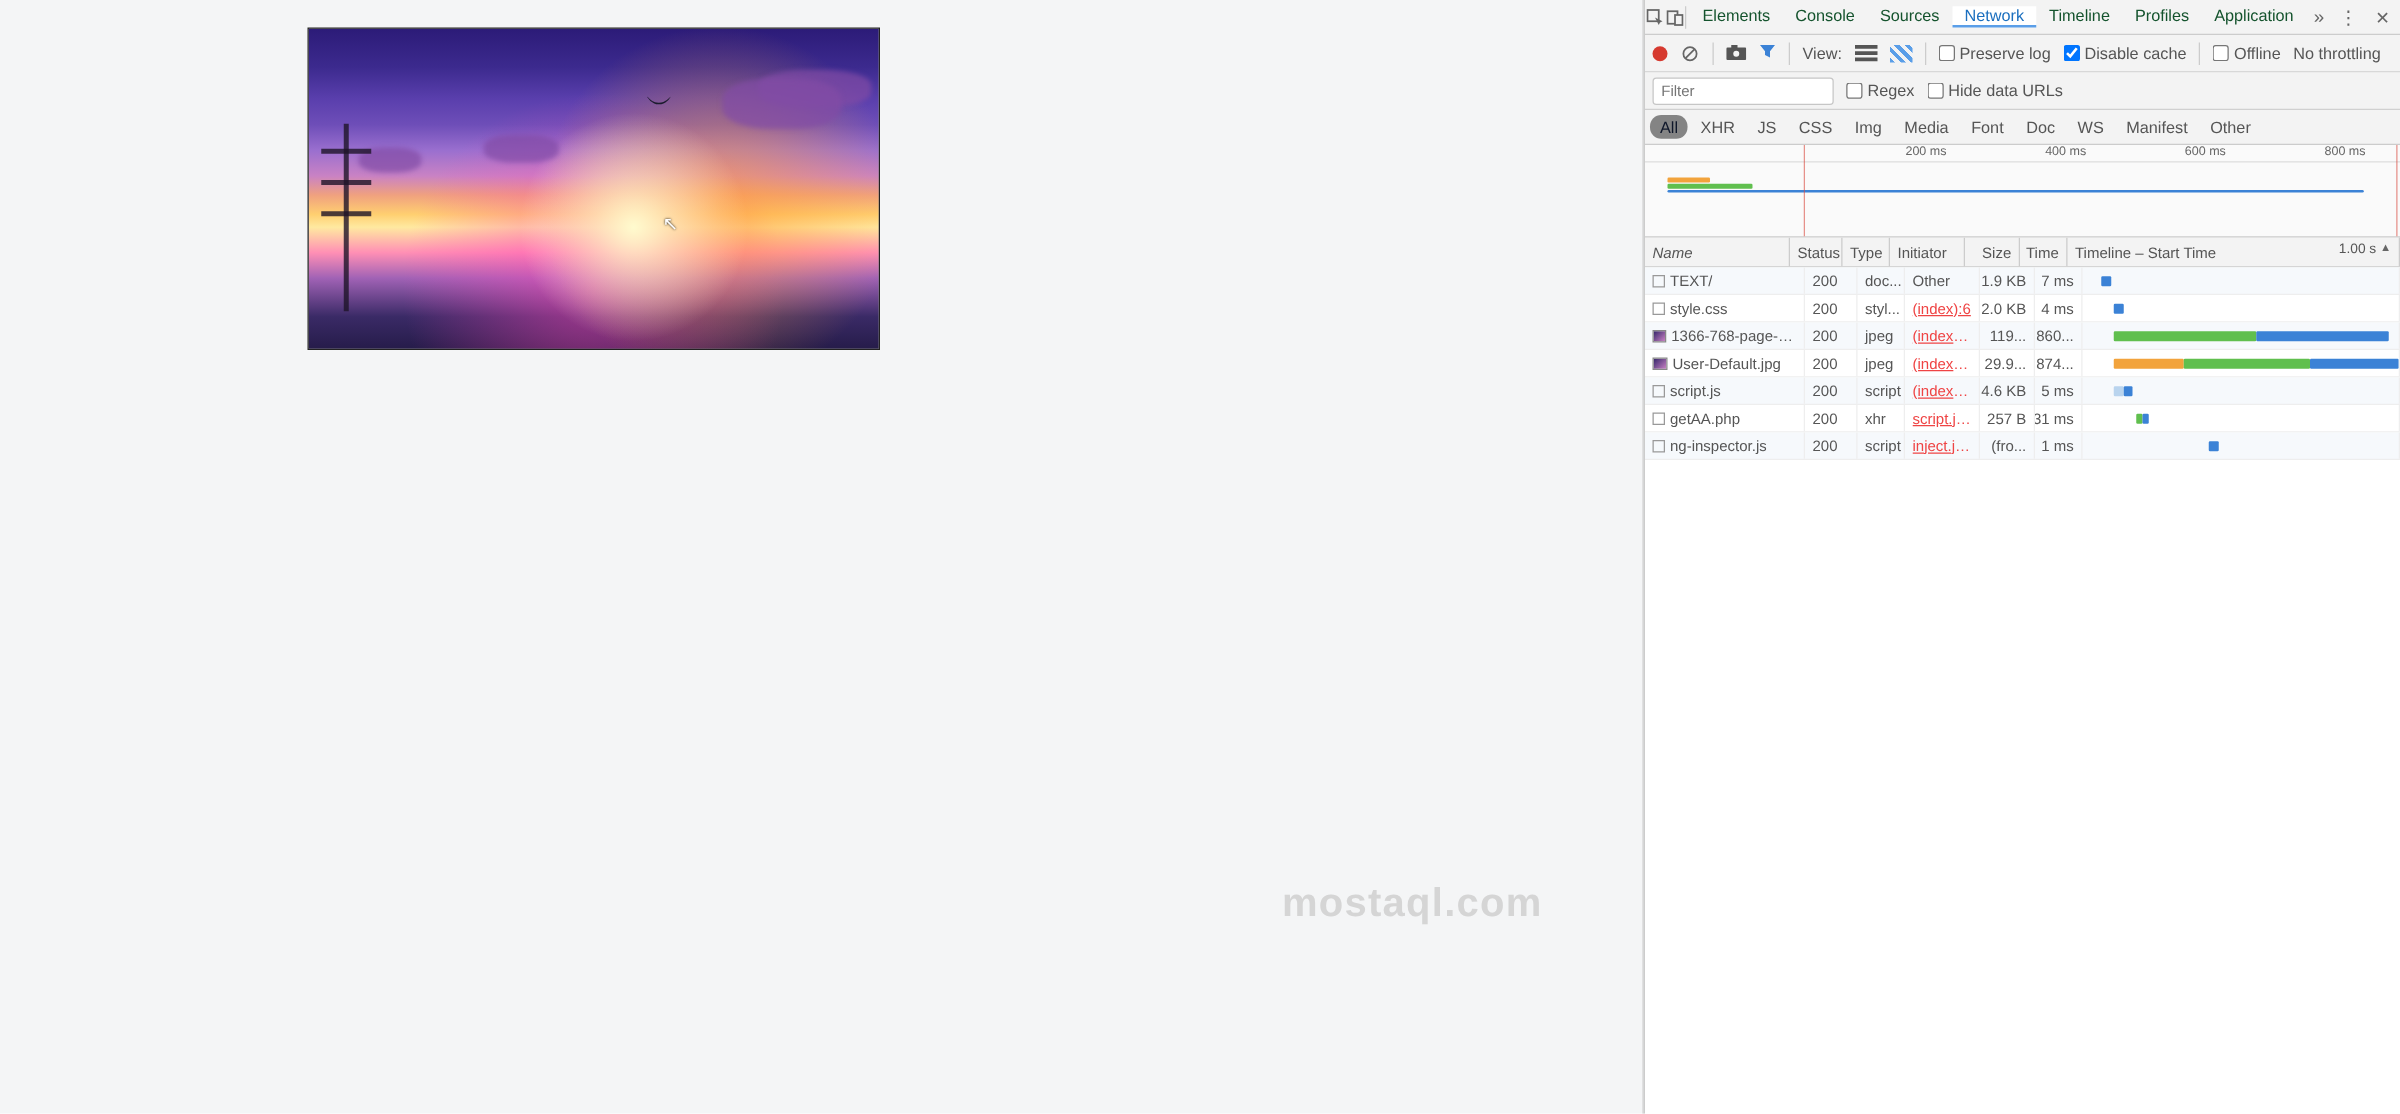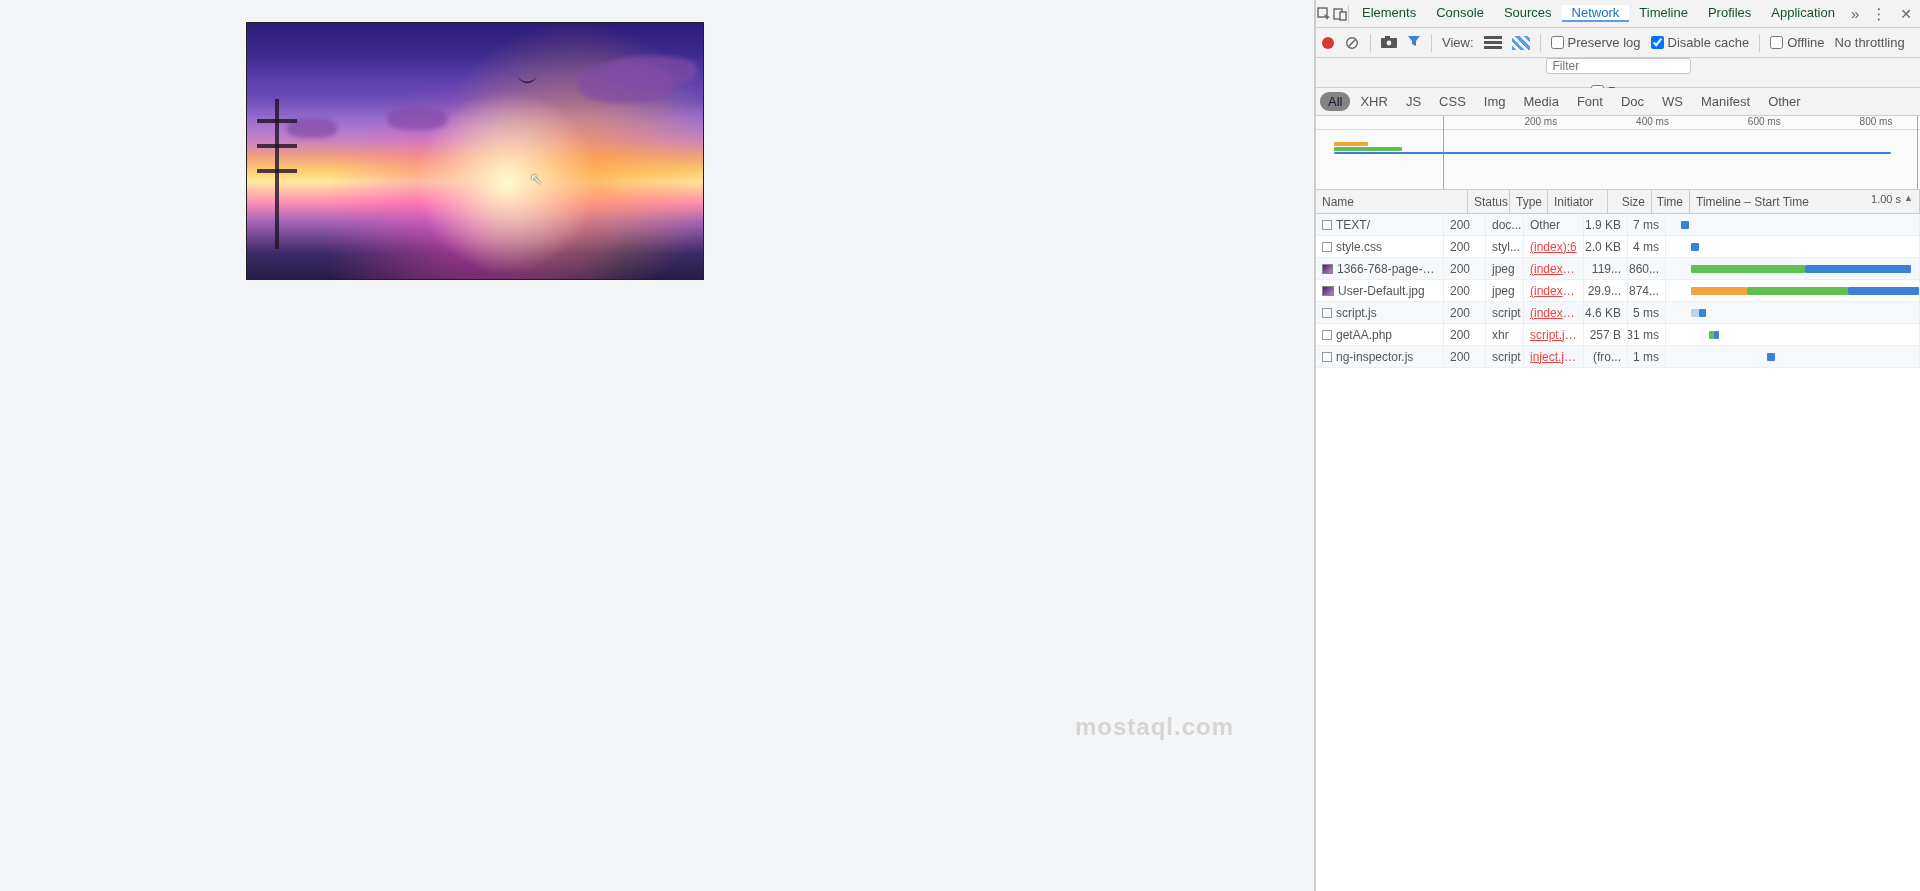--- a/index.html
+++ b/index.html
@@ -29,21 +29,21 @@
   .c3 { width: 60px; height: 22px; top: 85px; left: 140px; }
   .c4 { width: 50px; height: 20px; top: 95px; left: 40px; }
   .bird { position: absolute; top: 45px; left: 270px; color: #1b1b2d; font-size: 22px; }
   .tower { position: absolute; left: 10px; bottom: 30px; width: 40px; height: 150px; }
   .tower::before, .tower::after { content: ''; position: absolute; background: rgba(30,20,40,.8); }
   .tower::before { left: 18px; width: 4px; height: 100%; }
   .tower::after  { top: 20px; left: 0; width: 40px; height: 4px; box-shadow: 0 25px 0 rgba(30,20,40,.8), 0 50px 0 rgba(30,20,40,.8); }
   .cursor-ptr { position: absolute; top: 170px; left: 530px; color: #fff; font-size: 15px; text-shadow: 0 0 2px #000; }
   .watermark { position: absolute; bottom: 150px; right: 80px; color: #d5d5d5; text-align: center; }
   .watermark .ar { font-size: 64px; font-weight: 700; line-height: .9; }
-  .watermark .en { font-size: 24px; font-weight: 600; letter-spacing: 1px; margin-left: 25px; }
+  .watermark .en { font-size: 32px; font-weight: 600; letter-spacing: 1px; margin-left: 25px; }
 
   .devtools { width: 605px; background: #fff; display: flex; flex-direction: column; border-left: 1px solid #ccc; }
 
   .tabrow { display: flex; align-items: center; height: 28px; border-bottom: 1px solid #ccc; background: #f3f3f3; }
   .tabrow .ic { width: 28px; display: flex; align-items: center; justify-content: center; color: #555; cursor: pointer; }
   .tabrow .sep { width: 1px; height: 18px; background: #ccc; }
   .tabrow .tab { padding: 0 10px; height: 100%; display: flex; align-items: center; color: #14532d; cursor: pointer; }
   .tabrow .tab.active { color: #1b6fbf; border-bottom: 2px solid #5a9ee8; background: #fff; }
   .tabrow .more { padding: 0 6px; color: #666; cursor: pointer; font-size: 15px; }
   .tabrow .spacer { width: 6px; }
@@ -58,38 +58,38 @@
   .toolbar .funnel { color: #3b82d6; }
   .toolbar .lbl { color: #555; }
   .toolbar .view1, .toolbar .view2 { width: 18px; height: 14px; cursor: pointer; }
   .toolbar .view1 { background: linear-gradient(#555,#555) 0 0/18px 3px no-repeat,
                                linear-gradient(#555,#555) 0 5px/18px 3px no-repeat,
                                linear-gradient(#555,#555) 0 10px/18px 3px no-repeat; }
   .toolbar .view2 { background: repeating-linear-gradient(45deg,#5a9ee8 0 3px,transparent 3px 6px); }
   .toolbar .chk { display: flex; align-items: center; gap: 4px; }
   .toolbar input[type=checkbox] { width: 13px; height: 13px; }
 
-  .filterrow { display: flex; align-items: center; height: 30px; border-bottom: 1px solid #d0d0d0; background: #f3f3f3; padding: 0 6px; gap: 10px; flex-direction: column; }
+  .filterrow { display: flex; align-items: center; height: 30px; border-bottom: 1px solid #d0d0d0; background: #f3f3f3; padding: 0 6px; gap: 10px; }
   .filterrow input[type=text] { width: 145px; height: 22px; border: 1px solid #c6c6c6; border-radius: 3px; padding: 0 6px; color: #888; font-size: 12px; }
   .filterrow .chk { display: flex; align-items: center; gap: 4px; }
 
   .typerow { display: flex; align-items: center; height: 28px; border-bottom: 1px solid #ccc; background: #f3f3f3; padding: 0 4px; gap: 2px; }
   .typerow .pill { padding: 2px 8px; border-radius: 9px; color: #555; cursor: pointer; font-size: 13px; }
   .typerow .pill.active { background: #848484; color: #0f172a; }
 
   .overview { height: 74px; border-bottom: 1px solid #ccc; position: relative; background: #fafafa; padding-left: 44px; }
   .overview .ruler { position: absolute; top: 0; left: 0; right: 0; height: 14px; border-bottom: 1px solid #ddd; }
   .overview .ruler .tick { position: absolute; top: 0; font-size: 10px; color: #666; }
   .overview .bars { position: absolute; top: 26px; left: 18px; right: 18px; height: 10px; }
   .overview .bar { position: absolute; height: 4px; border-radius: 1px; }
   .overview .redline { position: absolute; top: 0; bottom: 0; width: 1px; background: #d84b3f; opacity: .6; }
 
   .tablehdr { display: flex; height: 24px; border-bottom: 1px solid #ccc; background: #f3f3f3; font-size: 12px; color: #555; }
   .tablehdr > div { border-right: 1px solid #ccc; padding: 4px 6px; display: flex; align-items: center; }
-  .col-name { width: 152px; }
+  .col-name { width: 116px; font-style: italic; }
   .col-status { width: 42px; }
   .col-type { width: 38px; }
   .col-init { width: 60px; }
   .col-size { width: 44px; text-align: center; justify-content: flex-end; }
   .col-time { width: 38px; text-align: right; justify-content: flex-end; }
   .col-tl { flex: 1; position: relative; }
   .col-tl .sort { position: absolute; right: 6px; top: 3px; font-size: 9px; color: #666; }
   .col-tl .time-r { position: absolute; right: 18px; top: 3px; font-size: 11px; color: #555; }
 
   .rows { background: #fff; }

